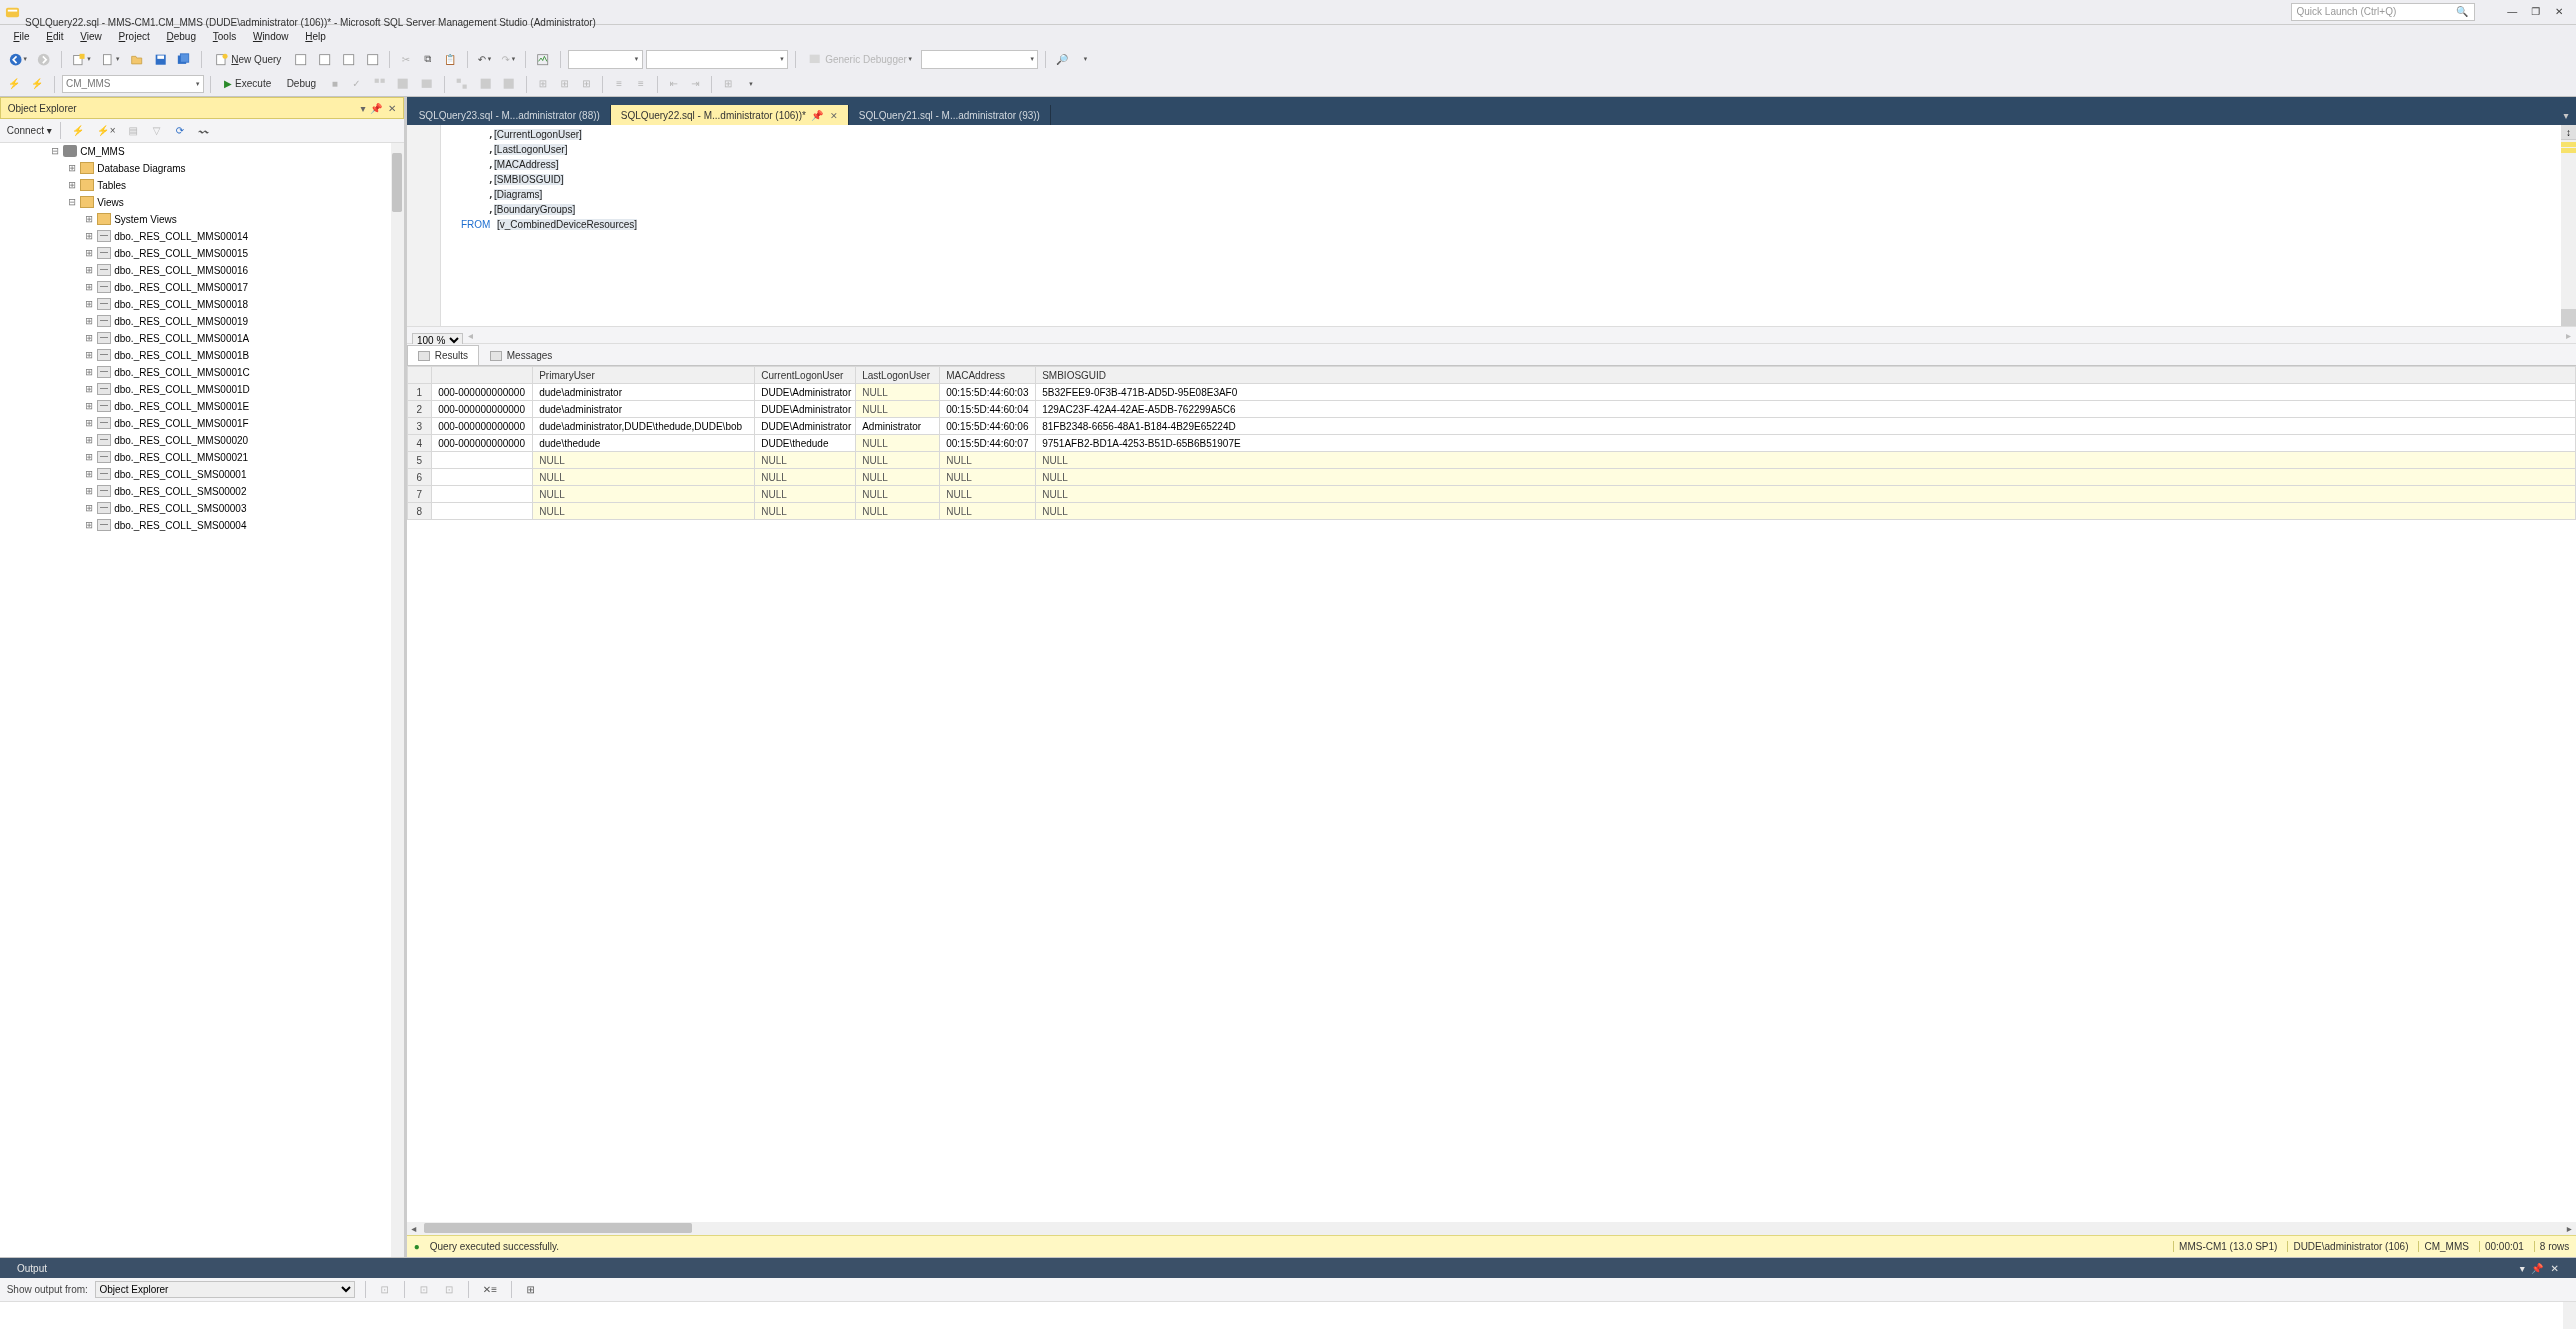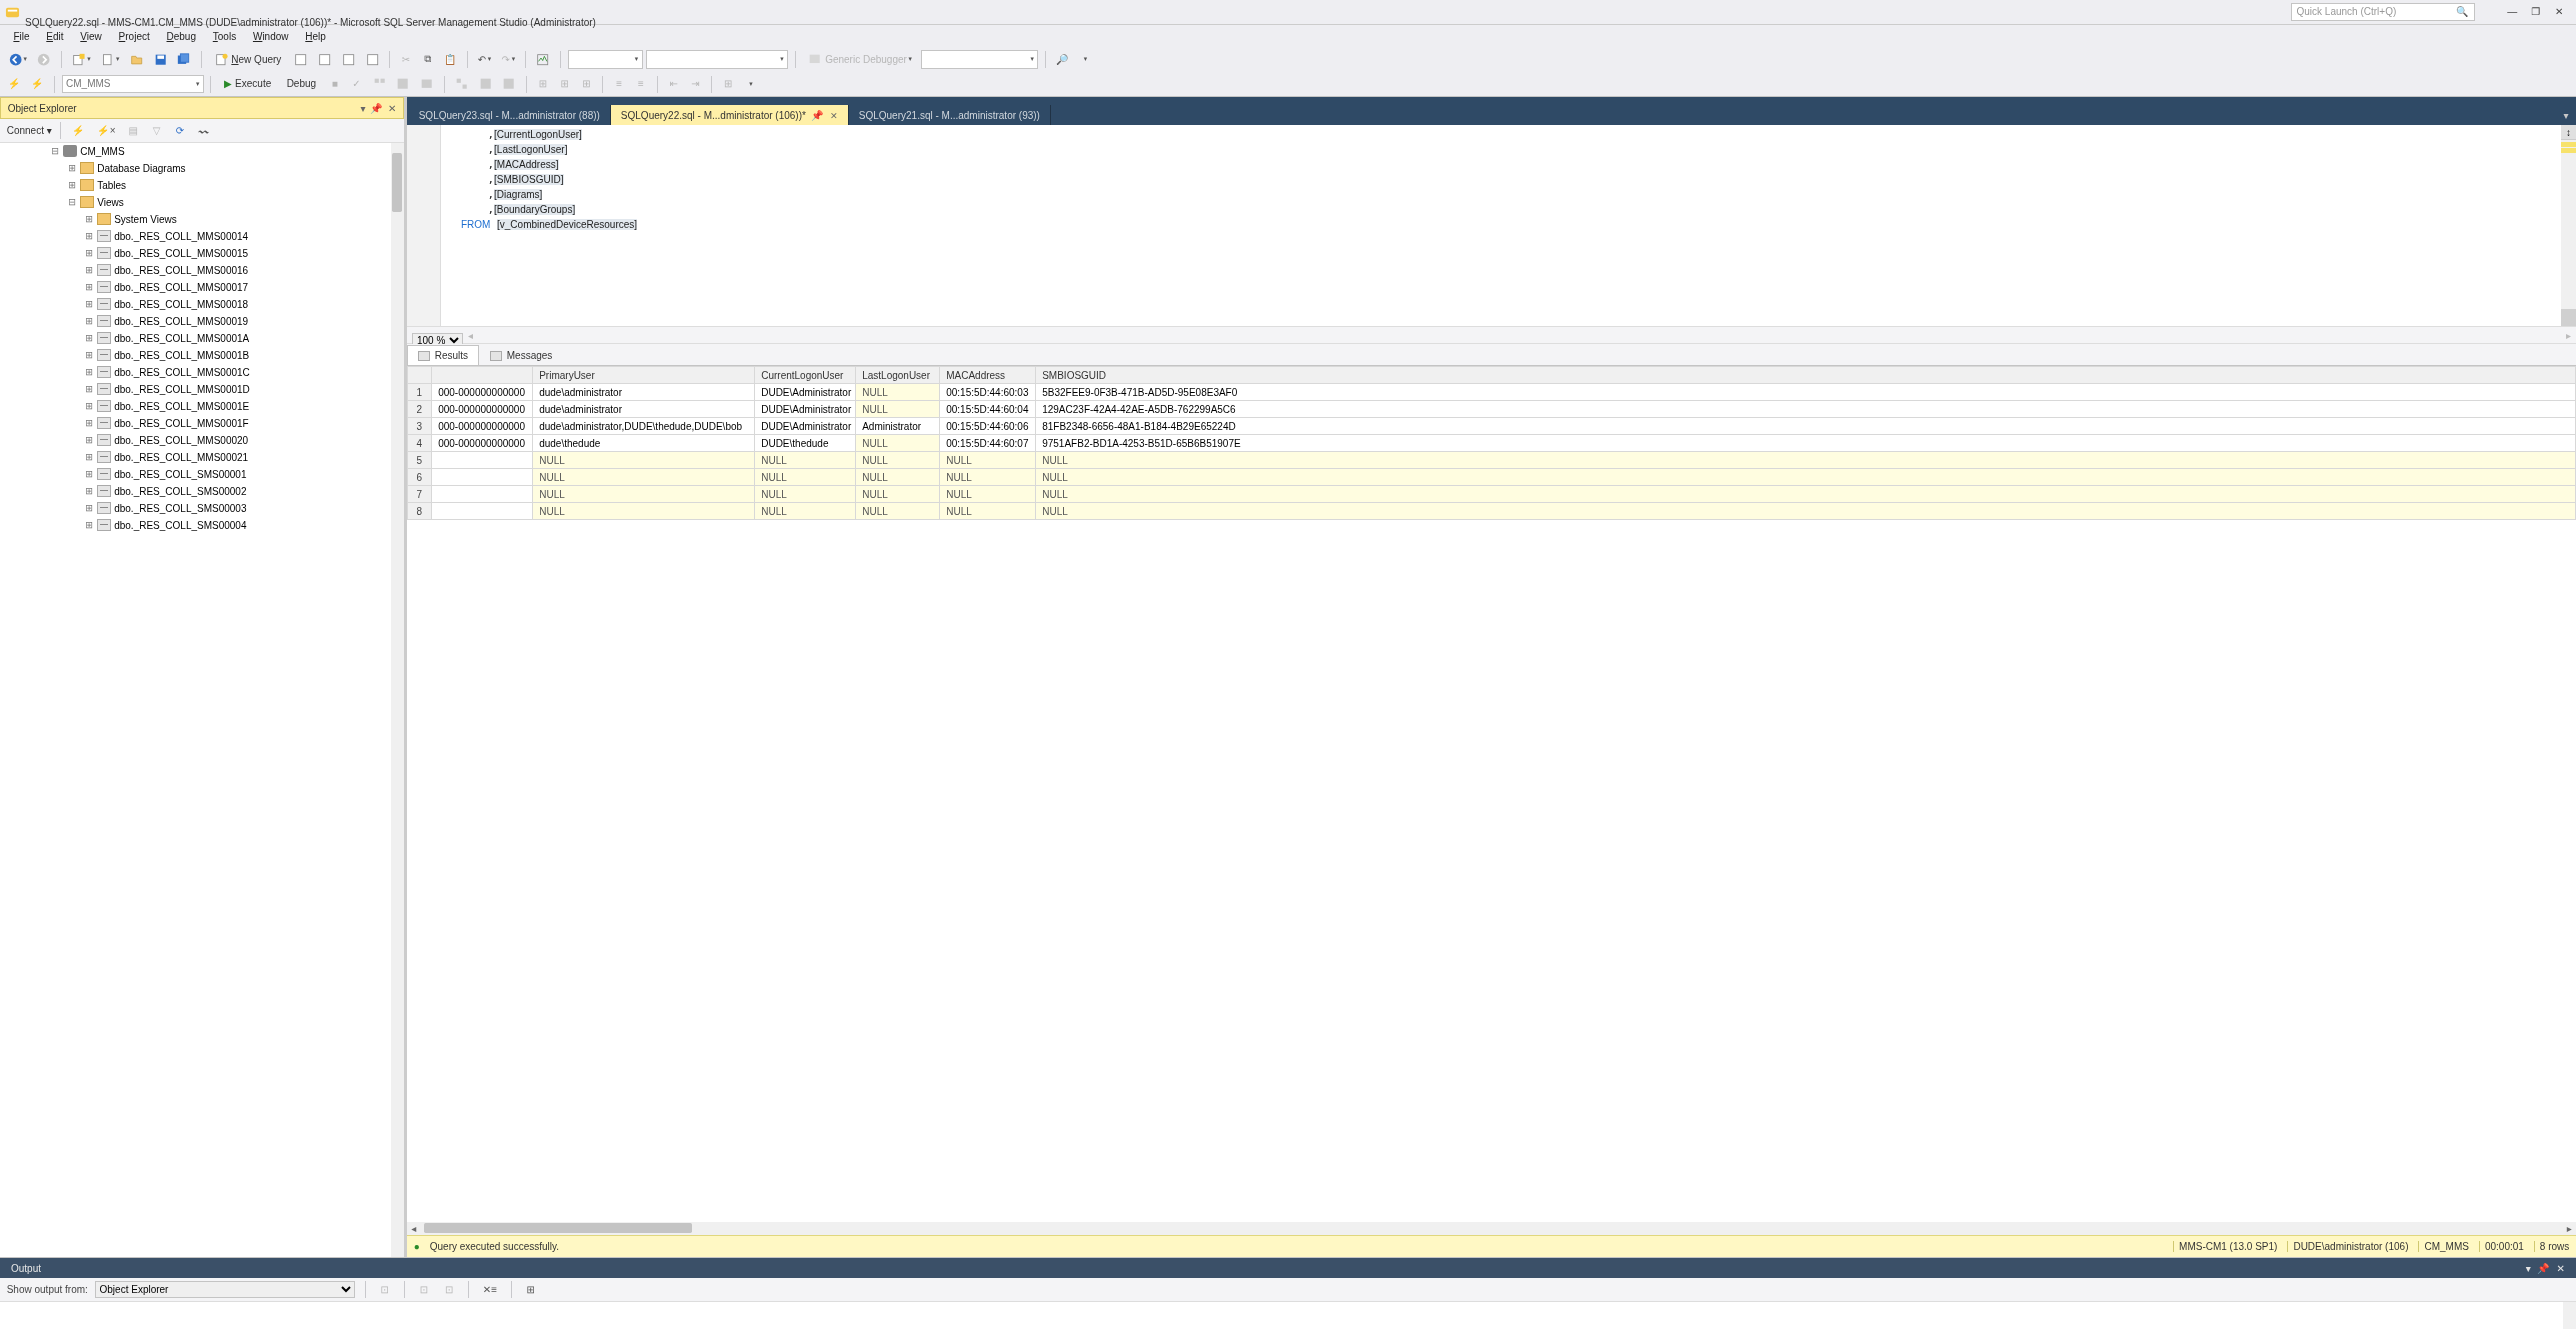--- a/index.html
+++ b/index.html
@@ -96,21 +96,21 @@
 .grid-scroll-h .arrow { margin-left: auto; width: 13.4px; text-align:center; color:#666; }
 
 
 .result-status { height: 22px; background: #fff8c4; border-top: 0.8px solid #e0d77e; display: flex; align-items: center; padding: 0 6.7px; gap: 10px; color: #333; }
 .result-status .ok { color: #2a8a2a; font-weight: bold; }
 .result-status .seg { border-left: 0.8px solid #d0c870; padding-left: 5px; margin-left: auto; }
 .result-status .seg ~ .seg { margin-left: 0; }
 
 
 .output-panel { height: 72px; border-top: 0.8px solid #c4c4c4; display: flex; flex-direction: column; }
-.output-header { height: 20px; background: #3b5068; color: #e6e6e6; display: flex; align-items: center; padding: 0 11px; }
+.output-header { height: 20px; background: #3b5068; color: #e6e6e6; display: flex; align-items: center; padding: 0 17px; }
 .output-header .ph-right { margin-left: auto; display: flex; gap: 6.7px; }
 .output-toolbar { height: 23.5px; background: #f4f4f6; border-bottom: 0.8px solid #ddd; display: flex; align-items: center; padding: 0 6.7px; gap: 6.7px; color: #444; }
 .output-toolbar select { height: 17px; width: 260px; border: 0.8px solid #c4c4c4; }
 .output-body { flex: 1; background: #fff; position: relative; }
 .output-body .vscroll { position:absolute; right:0; top:0; bottom:0; width:13.4px; background:#f0f0f0; }
 </style>
 </head>
 <body>
 
 <div class="titlebar">

